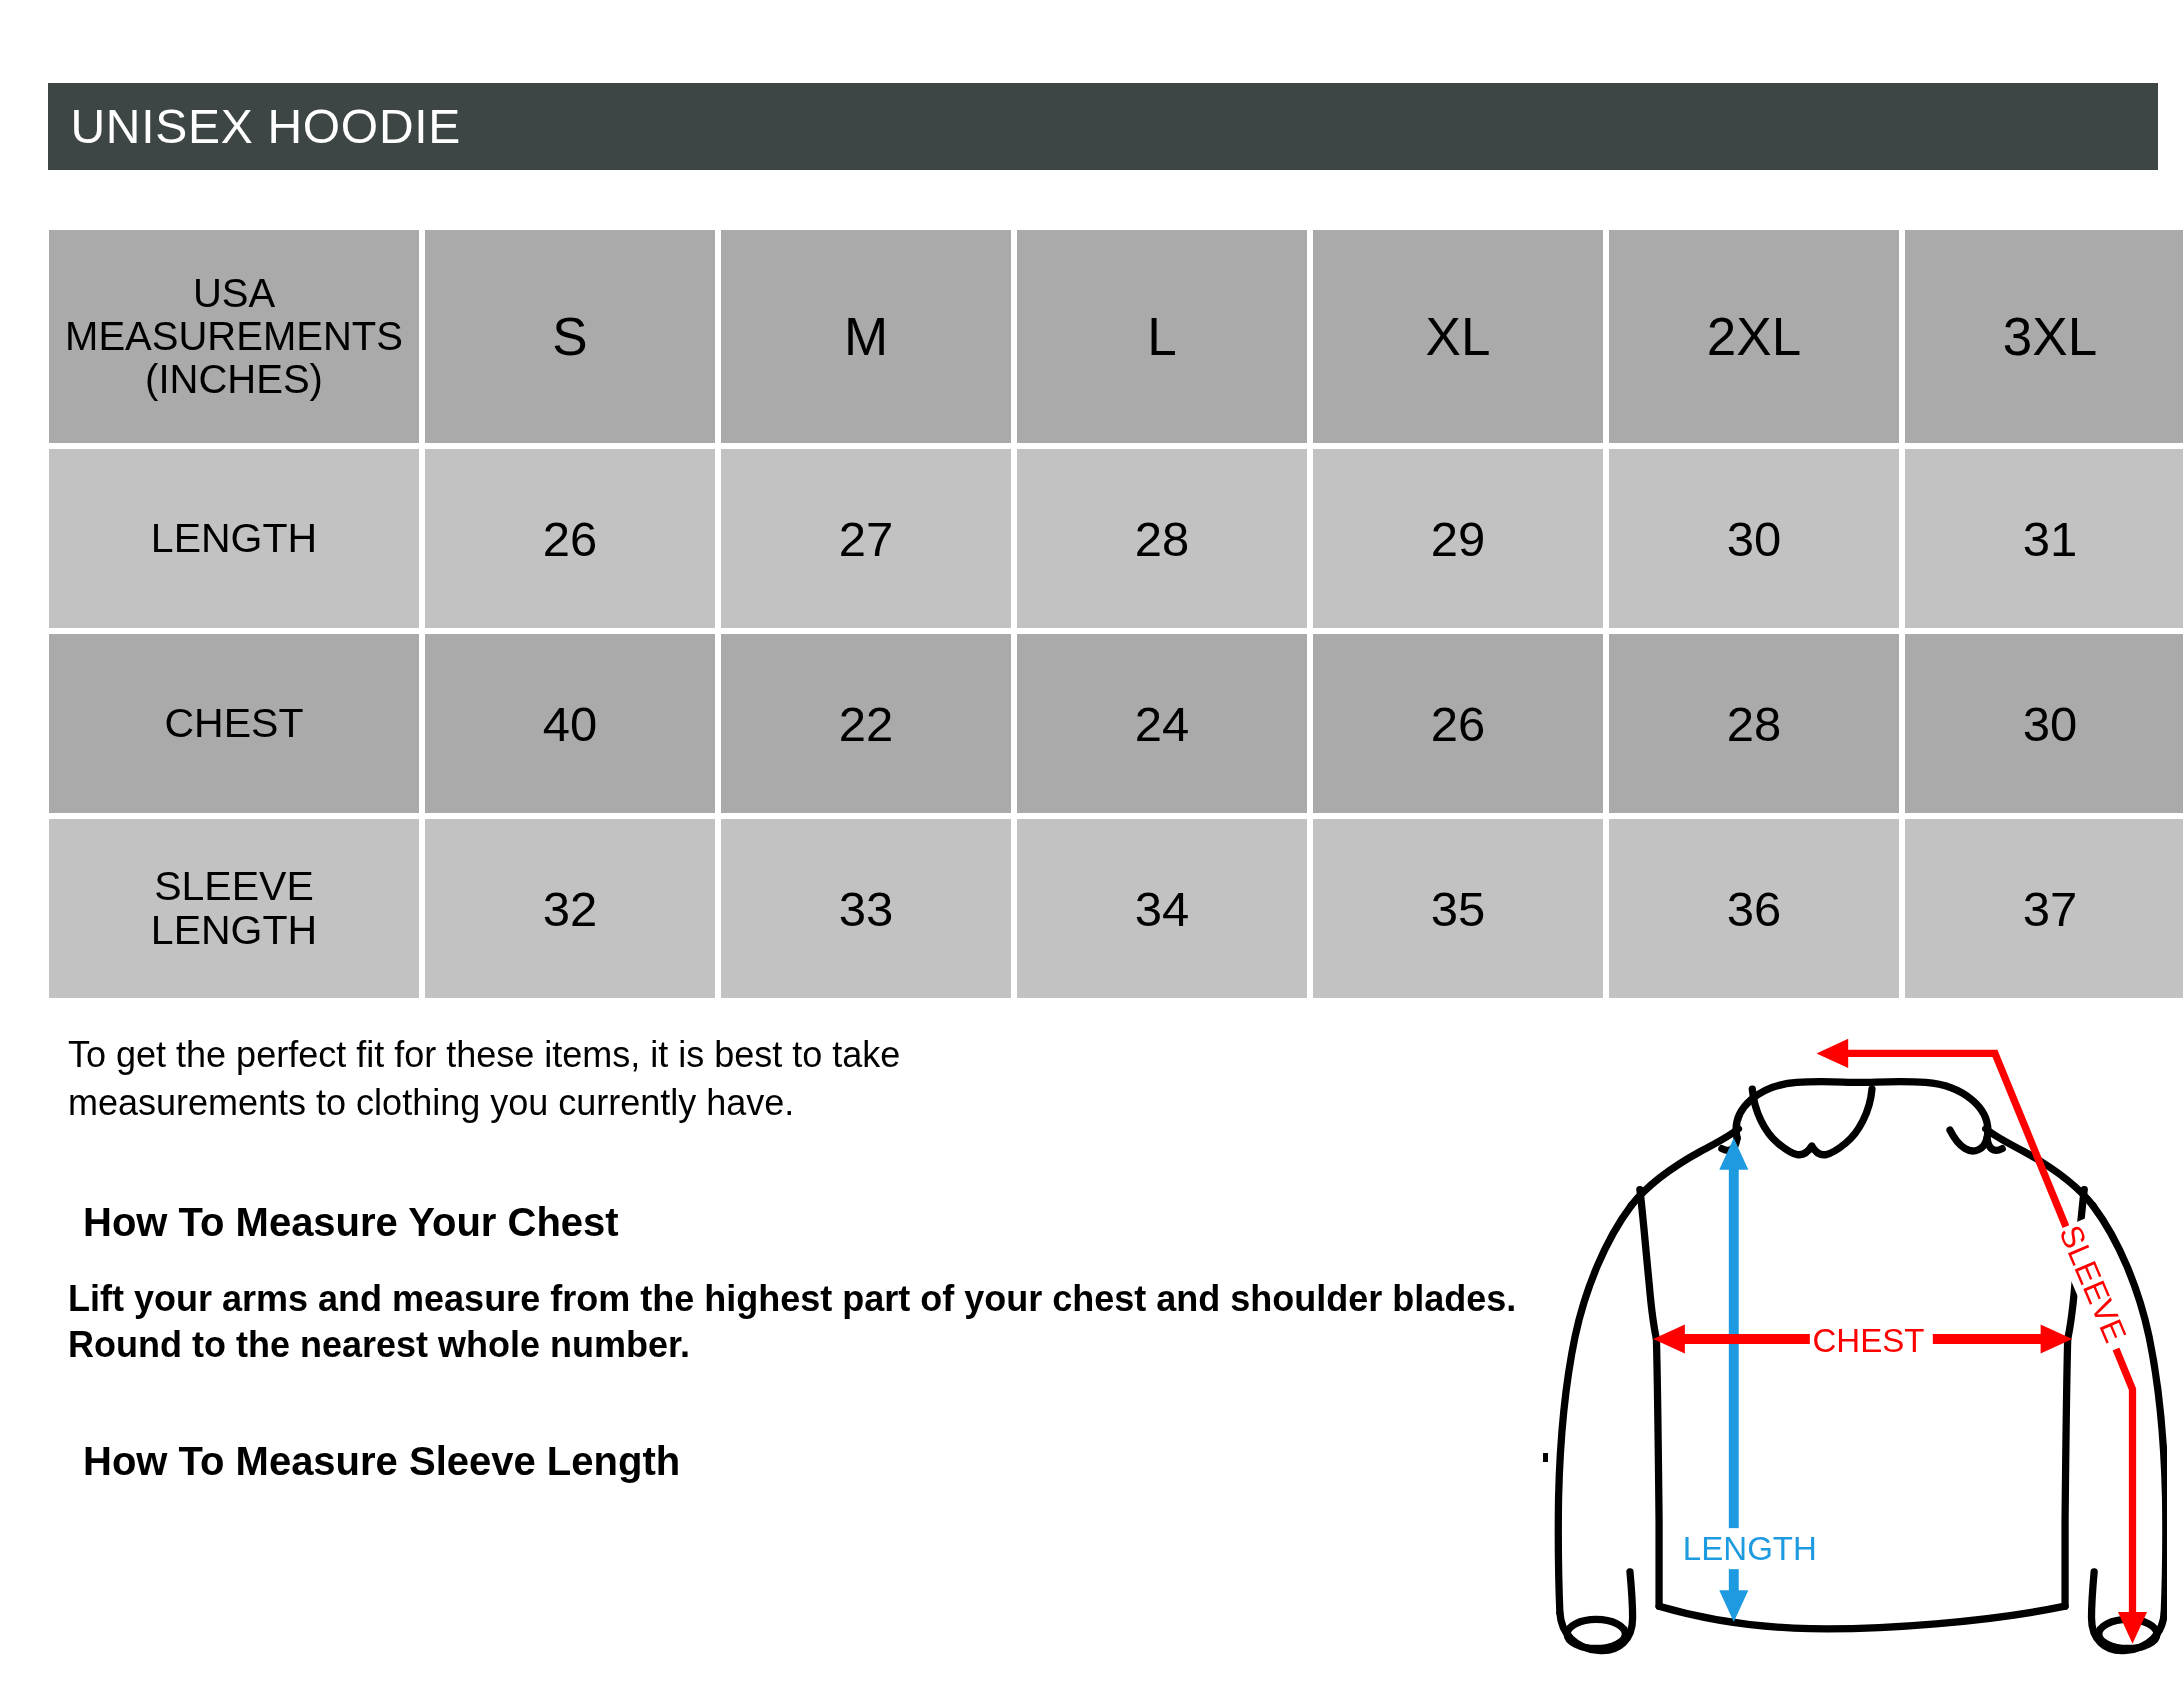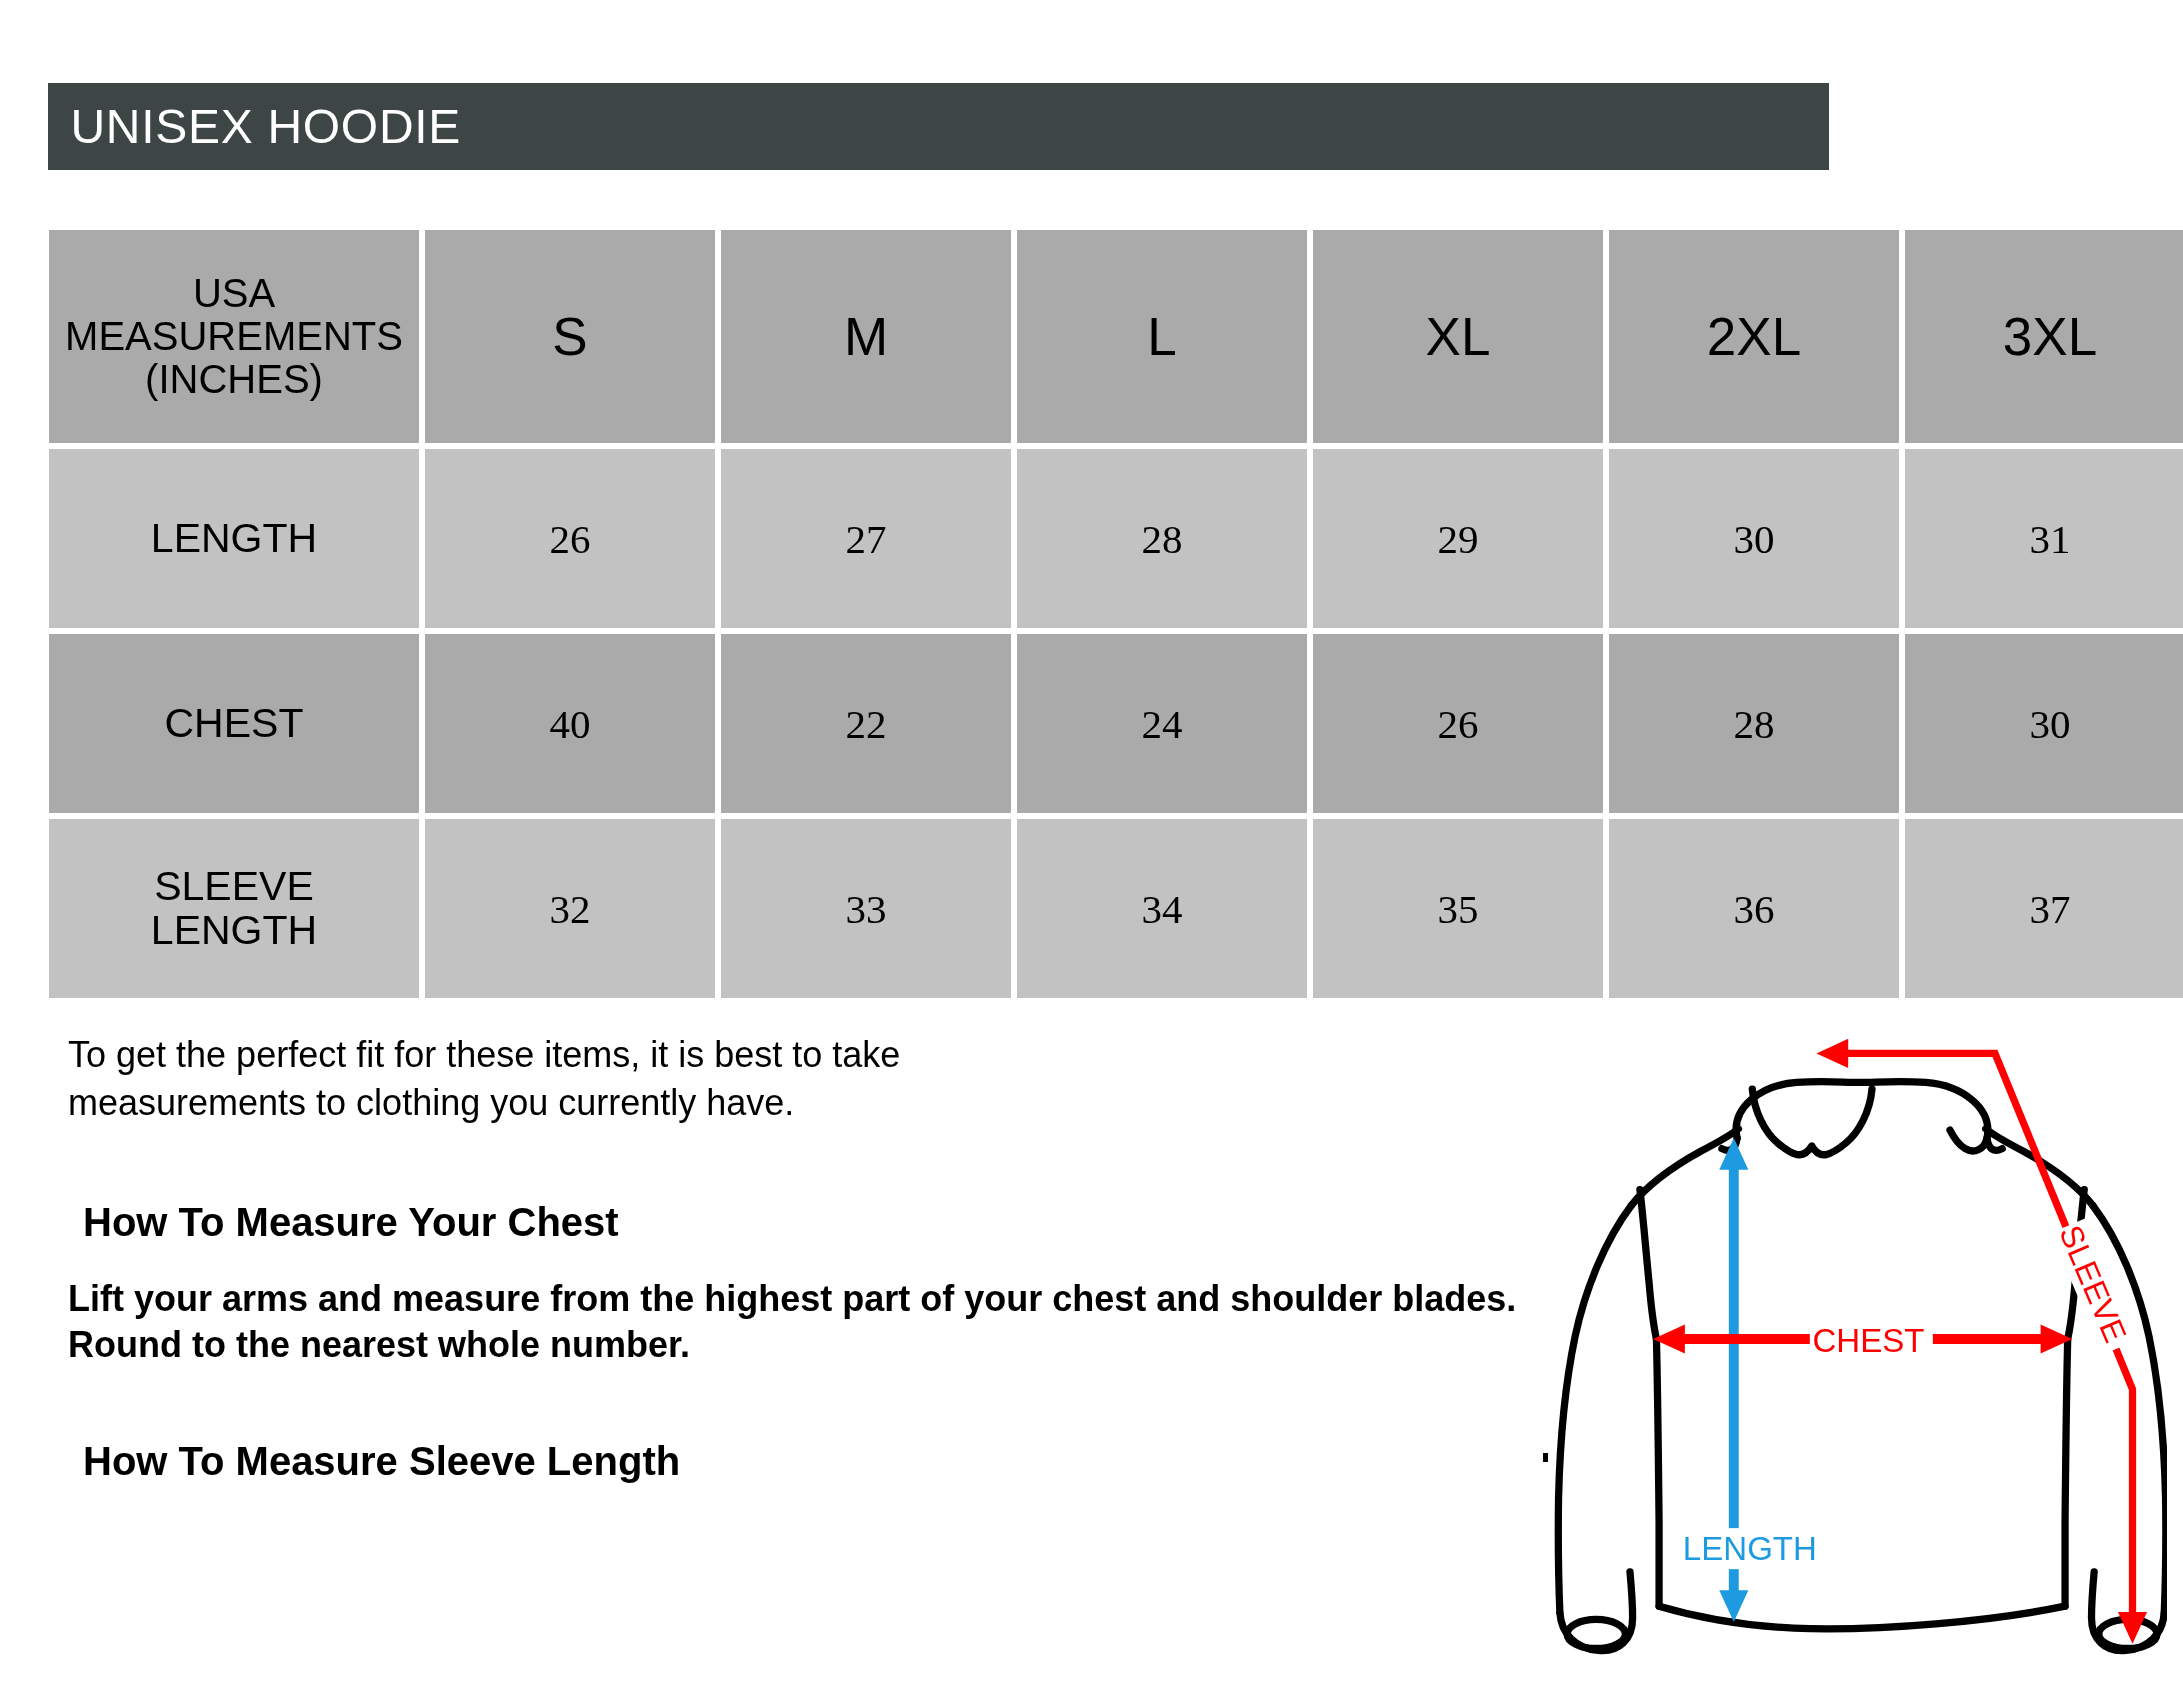--- a/index.html
+++ b/index.html
@@ -13,21 +13,21 @@
     position: relative;
     font-family: "Liberation Sans", sans-serif;
     overflow: hidden;
   }
 
   
   #title-bar {
     position: absolute;
     left: 48px;
     top: 83px;
-    width: 1781px;
+    width: 2110px;
     height: 87px;
     background: #3e4545;
     display: flex;
     align-items: center;
   }
   #title-text {
     color: #ffffff;
     font-size: 48px;
     font-weight: 400;
     letter-spacing: 0.7px;
@@ -65,22 +65,21 @@
     line-height: 1.08;
   }
   .hdr-size {
     font-size: 53px;
   }
   .row-label {
     font-size: 41px;
     line-height: 1.06;
   }
   .row-value {
-    font-size: 41px;
-    font-family: Liberation Serif, serif;
+    font-size: 49px;
   }
 
   
   #copy-block {
     position: absolute;
     left: 68px;
     top: 1031px;
     width: 1482px;
     color: #000000;
   }

